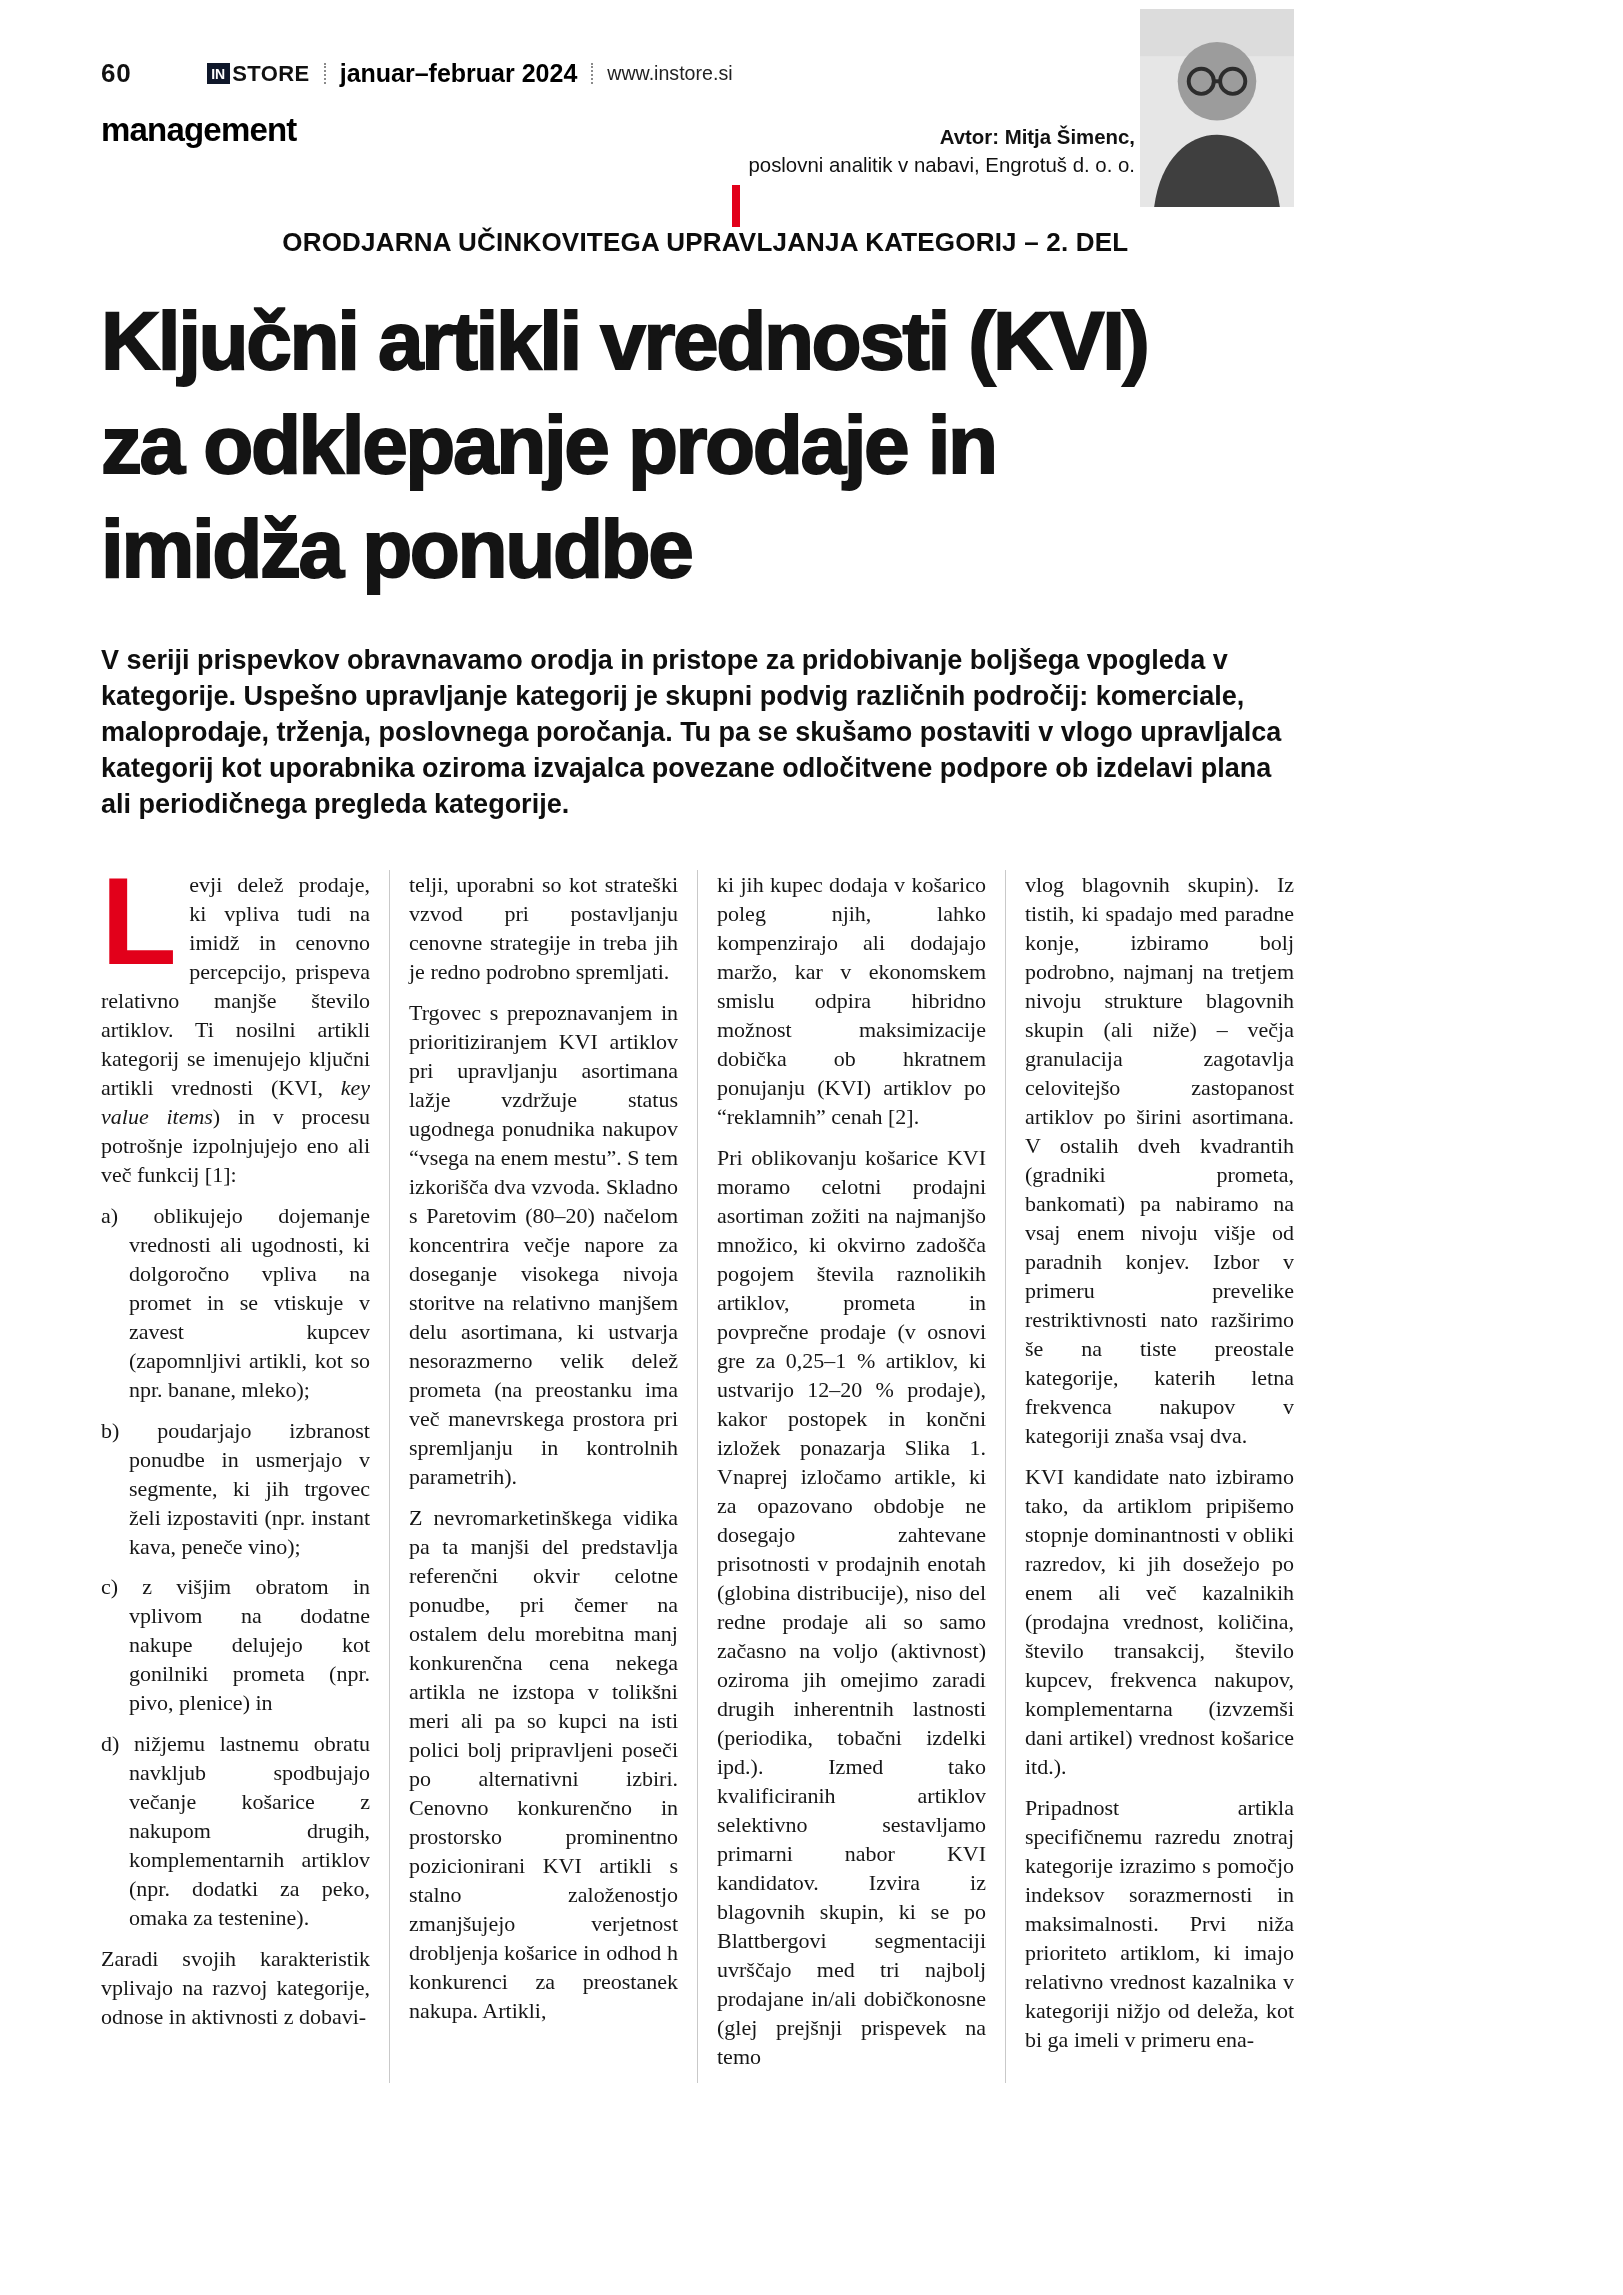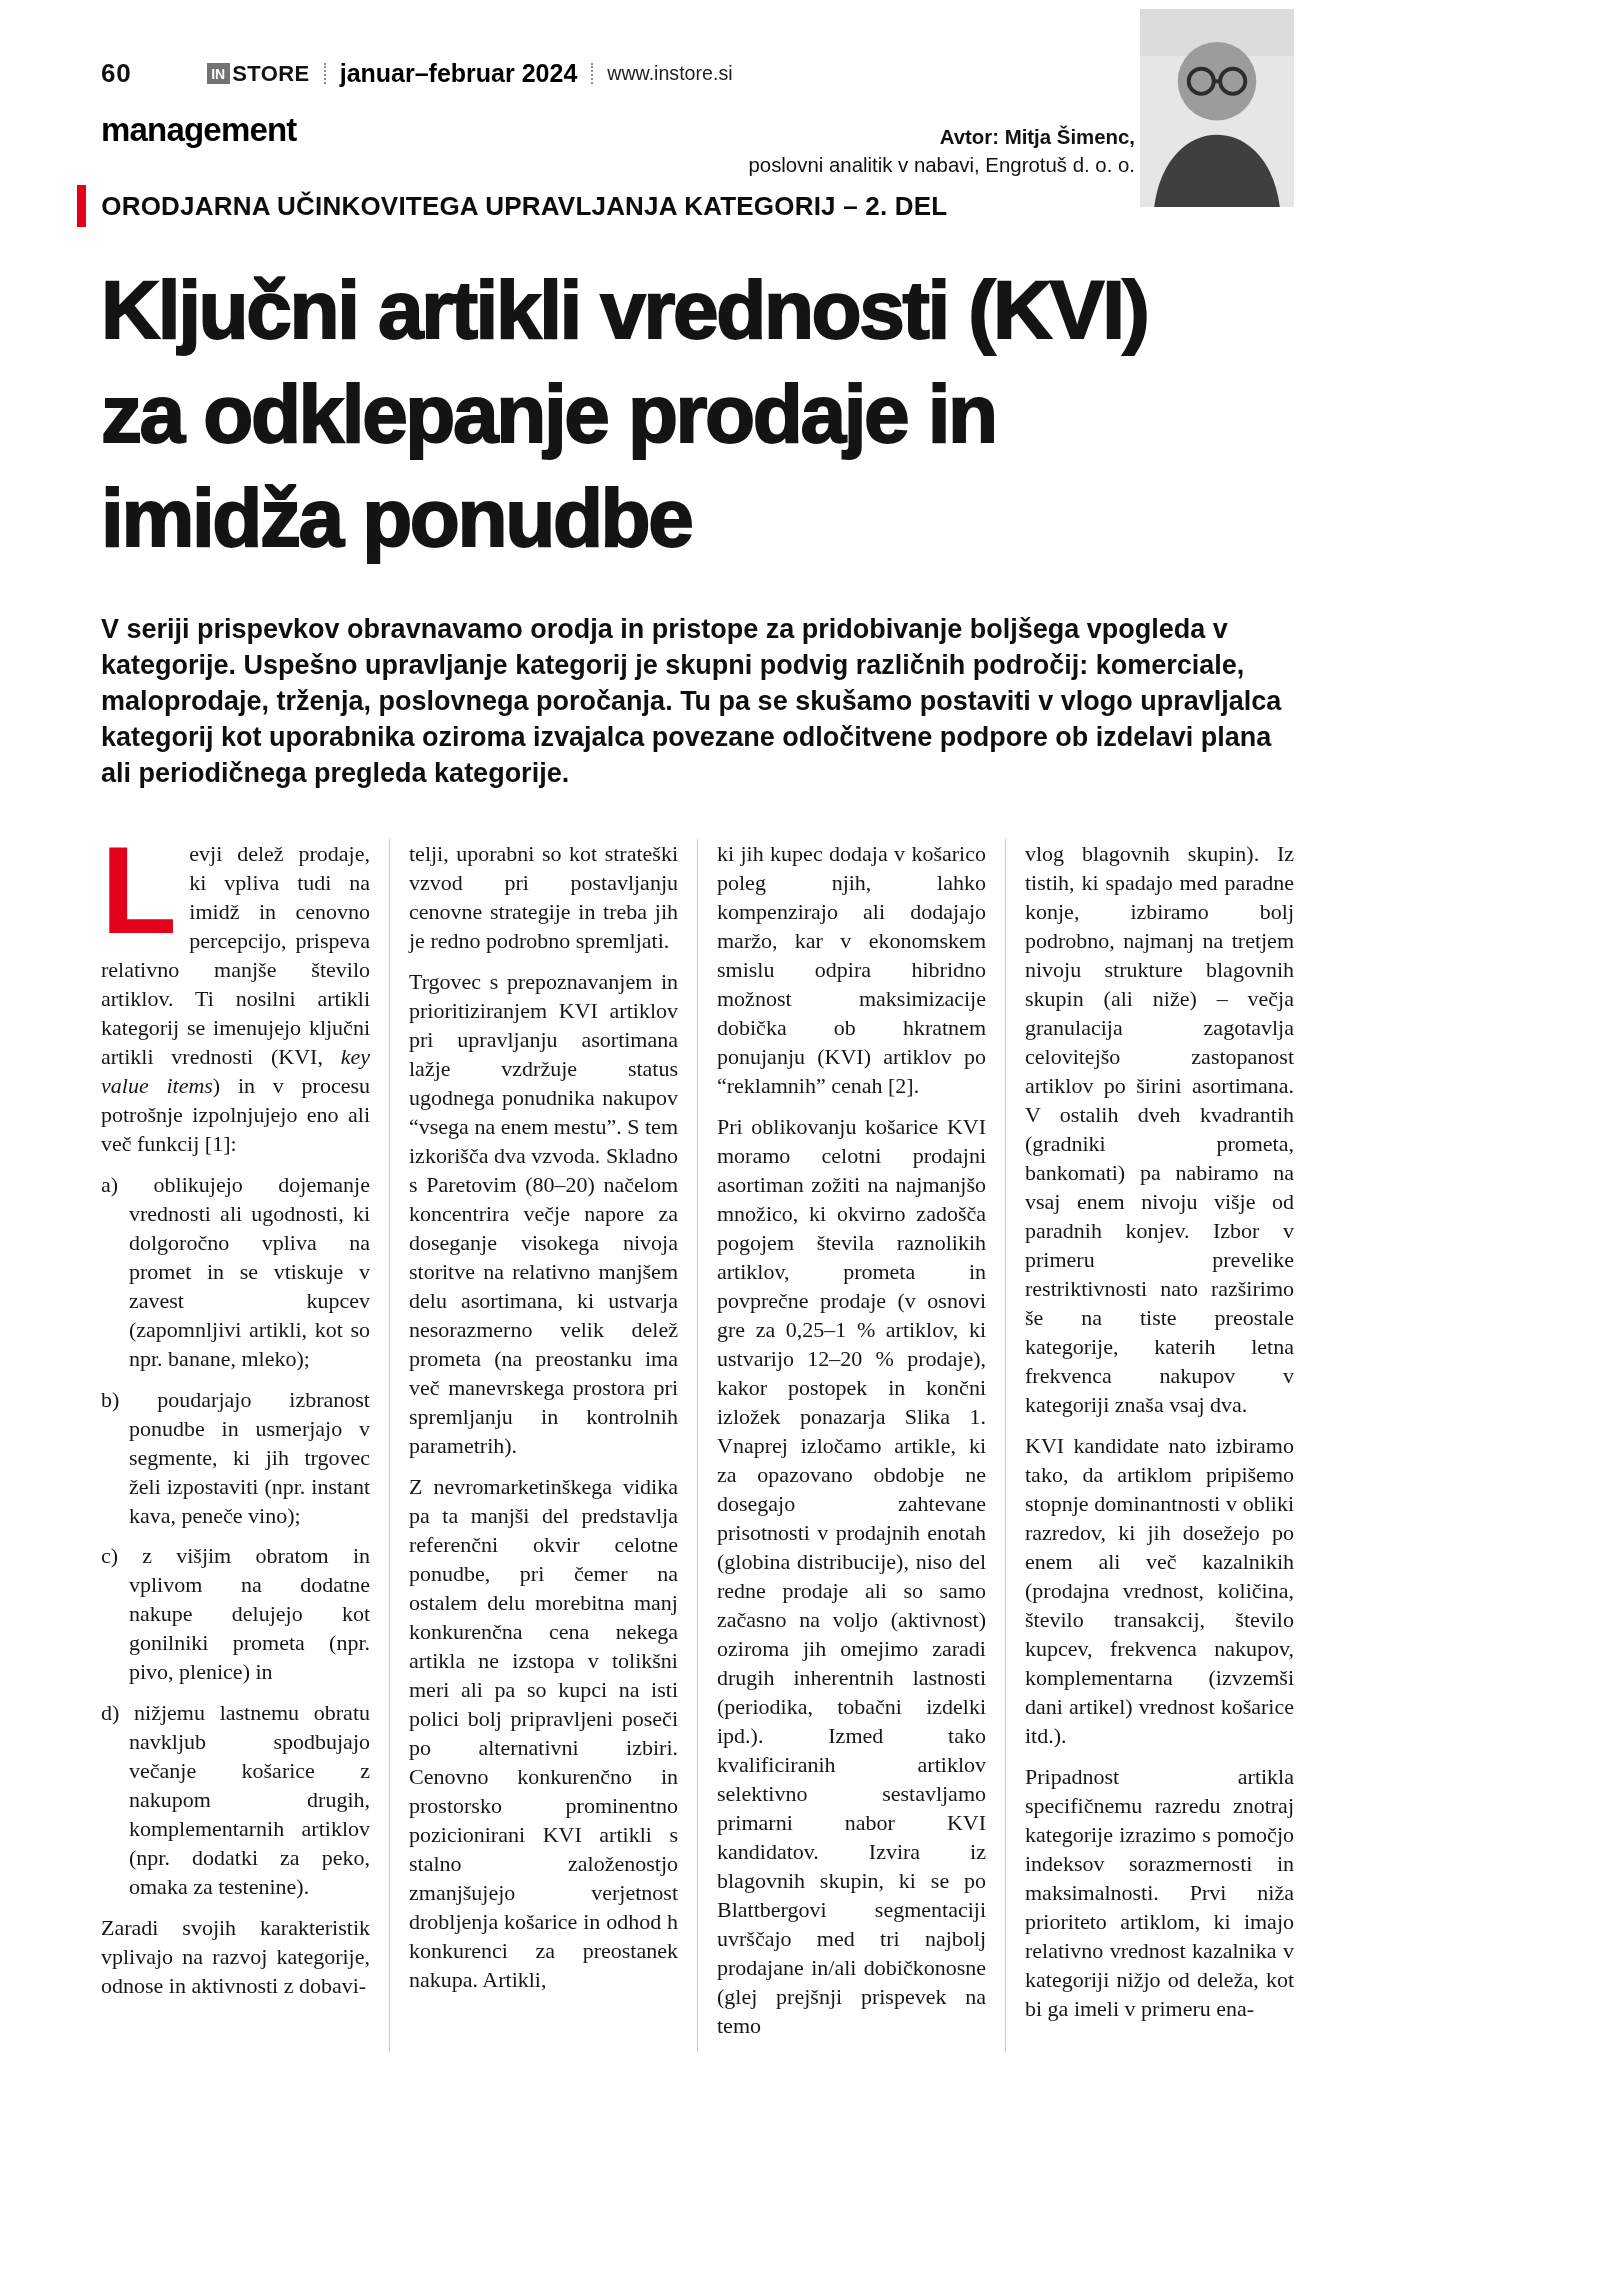--- a/index.html
+++ b/index.html
@@ -16,21 +16,21 @@
   
   .meta-row {
     padding:58px 101px 0 101px;
     display:flex;
     align-items:center;
     font-family:"Liberation Sans", sans-serif;
   }
   .page-number { font-size:26px; font-weight:700; letter-spacing:0.8px; color:#111; }
   .logo { display:flex; align-items:center; gap:2.4px; margin-left:75px; }
   .logo-in {
-    background:#737373; color:#ffffff; font-weight:700; font-size:14px;
+    background:#0f172a; color:#ffffff; font-weight:700; font-size:14px;
     padding:3.9px 4.7px; line-height:1; display:inline-block;
   }
   .logo-store { font-weight:700; font-size:22px; letter-spacing:0.4px; color:#111; }
   .meta-sep { width:0; height:20.4px; border-left:2.4px dotted #8a8a8a; margin:0 14px; }
   .issue { font-weight:700; font-size:25px; color:#000000; }
   .website { font-size:19.6px; color:#222; text-decoration:none; cursor:pointer; }
   .section-title {
     font-family:"Liberation Sans", sans-serif;
     font-size:33px; font-weight:700; letter-spacing:-0.8px; color:#000;
     margin:22px 0 0 101px;
@@ -39,21 +39,21 @@
     position:absolute; top:124px; right:260px; text-align:right;
     font-family:"Liberation Sans", sans-serif; font-size:20.4px; color:#111;
     line-height:1.35;
   }
   .author-name { font-weight:700; }
   .author-photo {
     position:absolute; top:9.4px; right:101px;
     width:154px; height:198px; overflow:hidden; background:#e9e9e9;
   }
   
-  .kicker-row { margin-top:36px; display:flex; align-items:center; }
+  .kicker-row { margin-top:36px; display:flex; align-items:center;flex-direction:column; }
   .kicker-bar { width:8.6px; height:42px; background:#e2001a; margin-left:77px; flex:0 0 auto; }
   .kicker-text {
     margin-left:15.7px;
     font-family:"Liberation Sans", sans-serif;
     font-weight:700; font-size:26px; letter-spacing:0.2px; color:#0d0d0d;
   }
   
   .headline {
     margin-top:31px; padding:0 43px 0 101px;
     font-family:"Liberation Sans", sans-serif;

